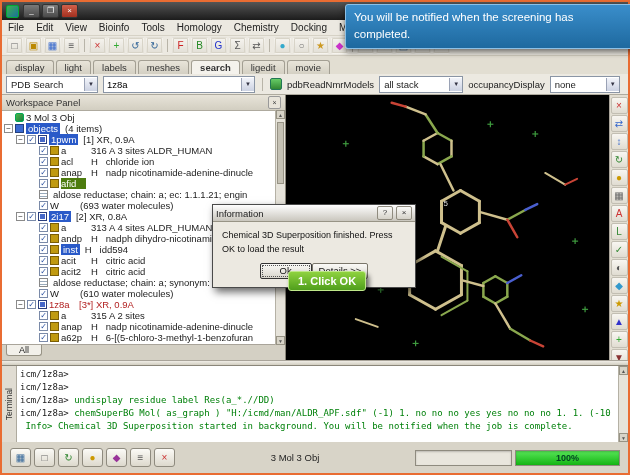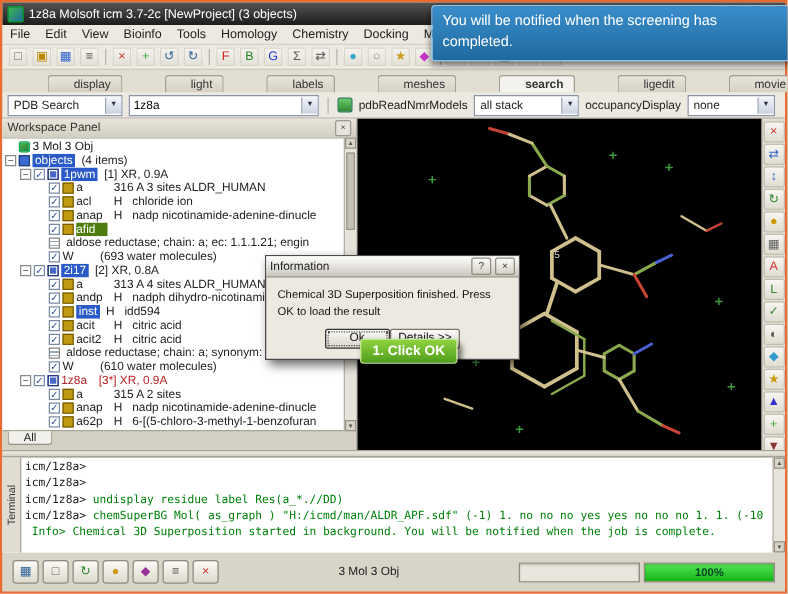--- a/index.html
+++ b/index.html
@@ -22,22 +22,22 @@
   .menu-item{cursor:default;}
   .menu-mini{width:9px;height:9px;border-radius:2px;flex:none;}
   
   .toolbar{height:19px;flex:none;background:#ece9e1;border-bottom:1px solid #cfcabd;display:flex;
            align-items:center;padding:0 4px;gap:2px;}
   .tbtn{width:15px;height:15px;font-size:10px;line-height:15px;text-align:center;border:1px solid transparent;
         border-radius:2px;background:linear-gradient(#f6f4ef,#e2dfd6);box-shadow:0 0 0 1px #d8d4c8 inset;}
   .tsep{width:1px;height:13px;background:#b8b4a8;margin:0 2px;}
   
   .tabrow{height:16px;flex:none;background:#e2ded2;display:flex;align-items:flex-end;padding:2px 4px 0 4px;gap:2px;}
-  .tab{font-size:9.5px;padding:1px 8px 1px 20px;background:linear-gradient(#e8e4d9,#d4d0c3);
-       border:1px solid #a39f93;border-bottom:none;border-radius:3px 3px 0 0;color:#333;margin-left:32px;}
+  .tab{font-size:9.5px;padding:1px 8px 1px 8px;background:linear-gradient(#e8e4d9,#d4d0c3);
+       border:1px solid #a39f93;border-bottom:none;border-radius:3px 3px 0 0;color:#333;}
   .tab.active{background:#f4f2ec;font-weight:bold;}
   
   .searchrow{height:20px;flex:none;background:#ece9e1;border-bottom:1px solid #aeaa9e;display:flex;
              align-items:center;padding:0 4px;gap:5px;font-size:9.5px;color:#222;}
   .combo{height:15px;background:#fff;border:1px solid #8a95a5;display:flex;align-items:center;
          padding-left:4px;gap:4px;}
   .combo .val{white-space:nowrap;}
   .carrow{width:12px;height:13px;background:linear-gradient(#f2f4fa,#ccd2e2);border-left:1px solid #9aa2b5;
           font-size:6px;line-height:13px;text-align:center;color:#334;}
   .searchbox{height:15px;background:#fff;border:1px solid #8a95a5;display:flex;align-items:center;width:150px;}
@@ -124,21 +124,20 @@
            background:linear-gradient(#fbfaf7,#d8d5cc);border:1px solid #7a766a;border-radius:2px;color:#111;padding:0 6px;}
   .pushbtn.focus{outline:1px dotted #555;outline-offset:-3px;border-color:#333;}
 </style>
 </head>
 <body>
 
 <div class="app">
 
   <div class="titlebar">
     <div class="appicon"></div>
-    <div class="title-text">1z8a Molsoft icm 3.7-2c  [NewProject] (3 objects)</div>
     <div id="winbtns" style="display: flex; gap: 2px;">
         <span class="winbtn">_</span>
         <span class="winbtn">❐</span>
         <span class="winbtn close">×</span>
       </div>
   </div>
 
   <div class="menubar">
     <span id="menus" style="display:flex;gap:12px;">
         <span class="menu-item">File</span>

